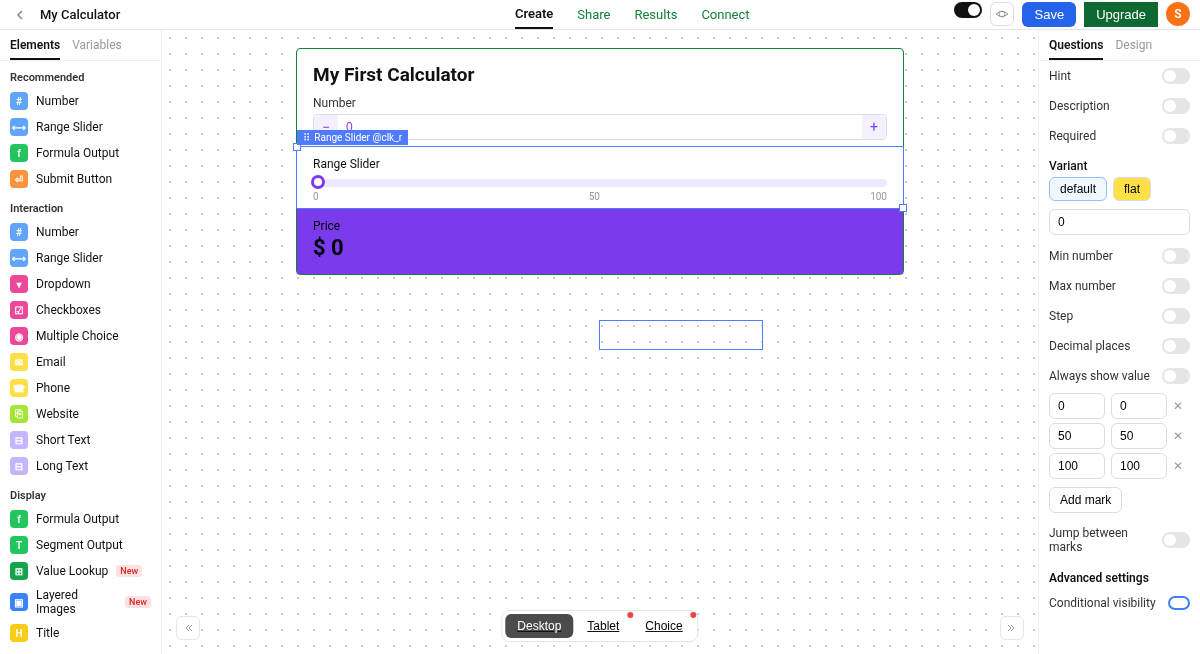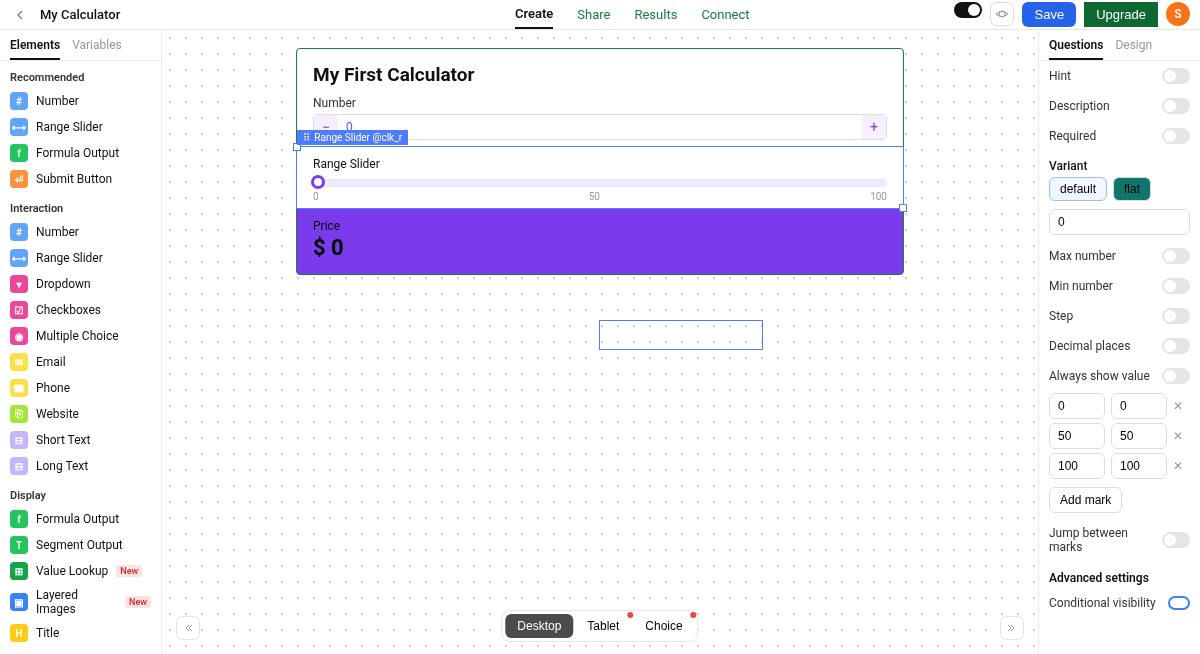--- a/index.html
+++ b/index.html
@@ -57,36 +57,36 @@
 .slider-track { height: 8px; background: #ede9fe; border-radius: 4px; position: relative; }
 .slider-thumb { width: 14px; height: 14px; border: 3px solid #7c3aed; background: #fff; border-radius: 50%; position: absolute; left: -2px; top: -4px; }
 .slider-marks { display: flex; justify-content: space-between; font-size: 10px; color: #999; margin-top: 4px; }
 
 .price-block { background: #7c3aed; color: #000000; padding: 10px 16px 14px; }
 .price-label { font-size: 12px; margin-bottom: 2px; }
 .price-value { font-size: 22px; font-weight: 700; }
 
 .selection-box { position: absolute; left: 437px; top: 290px; width: 164px; height: 30px; border: 1px solid #4f7cff; }
 
-.device-switcher { position: absolute; bottom: 12px; left: 50%; transform: translateX(-50%); display: flex; background: #fff; border: 1px solid #e5e5e5; border-radius: 8px; padding: 3px; gap: 2px; }
+.device-switcher { position: absolute; bottom: 12px; left: 50%; transform: translateX(-50%); display: flex; background: #fff; border: 1px solid #e5e5e5; border-radius: 8px; padding: 3px; gap: 2px; text-decoration: underline; }
 .device-btn { padding: 5px 12px; border-radius: 6px; font-size: 12px; cursor: pointer; position: relative; background: transparent; border: none; }
 .device-btn.active { background: #4b4b4b; color: #fff; }
 .device-dot { position: absolute; top: -2px; right: -2px; width: 6px; height: 6px; background: #ef4444; border-radius: 50%; }
 
 .nav-arrow { position: absolute; bottom: 14px; width: 24px; height: 24px; border: 1px solid #e5e5e5; border-radius: 6px; display: flex; align-items: center; justify-content: center; background: #fff; cursor: pointer; color: #999; }
 .nav-left { left: 14px; }
 .nav-right { right: 14px; }
 
 
 .sidebar-right { width: 162px; border-left: 1px solid #eee; display: flex; flex-direction: column; overflow-y: auto; padding-bottom: 10px; }
 .prop-row { display: flex; align-items: center; justify-content: space-between; padding: 7px 10px; font-size: 12px; }
 .prop-label { font-size: 12px; color: #333; }
 .prop-section-label { font-size: 12px; font-weight: 500; padding: 8px 10px 4px; }
 .variant-row { display: flex; gap: 6px; padding: 0 10px 6px; }
-.variant-btn { border: 1px solid #ddd; background: #0f766e; padding: 4px 10px; border-radius: 6px; font-size: 12px; cursor: pointer; }
+.variant-btn { border: 1px solid #ddd; background: #fde047; padding: 4px 10px; border-radius: 6px; font-size: 12px; cursor: pointer; }
 .variant-btn.selected { border-color: #94bfff; background: #f0f7ff; }
 .prop-input { border: 1px solid #ddd; border-radius: 6px; padding: 5px 8px; font-size: 12px; margin: 2px 10px 6px; width: calc(100% - 20px); }
 .marks-row { display: flex; align-items: center; gap: 6px; padding: 2px 10px; }
 .marks-row input { border: 1px solid #ddd; border-radius: 6px; padding: 5px 8px; font-size: 12px; width: 56px; }
 .mark-close { color: #999; cursor: pointer; font-size: 12px; }
 .add-mark-btn { border: 1px solid #ddd; background: #fff; padding: 5px 10px; border-radius: 6px; font-size: 12px; cursor: pointer; margin: 6px 10px; align-self: flex-start; }
 .advanced-label { font-size: 12px; font-weight: 600; padding: 10px 10px 4px; }
 .cond-toggle { width: 22px; height: 14px; border: 2px solid #3b82f6; border-radius: 8px; position: relative; }
 </style>
 </head>
@@ -303,27 +303,27 @@
 
       <div class="prop-section-label">Variant</div>
       <div class="variant-row">
         <button class="variant-btn selected">default</button>
         <button class="variant-btn">flat</button>
       </div>
 
       <input class="prop-input" value="0" style="">
 
       <div class="prop-row">
+        <span class="prop-label">Min number</span>
+        <div class="toggle off">
+            <div class="knob"></div>
+          </div>
+      </div>
+      <div class="prop-row">
         <span class="prop-label">Max number</span>
-        <div class="toggle off">
-            <div class="knob"></div>
-          </div>
-      </div>
-      <div class="prop-row">
-        <span class="prop-label">Min number</span>
         <div class="toggle off">
             <div class="knob"></div>
           </div>
       </div>
       <div class="prop-row">
         <span class="prop-label">Step</span>
         <div class="toggle off">
             <div class="knob"></div>
           </div>
       </div>

